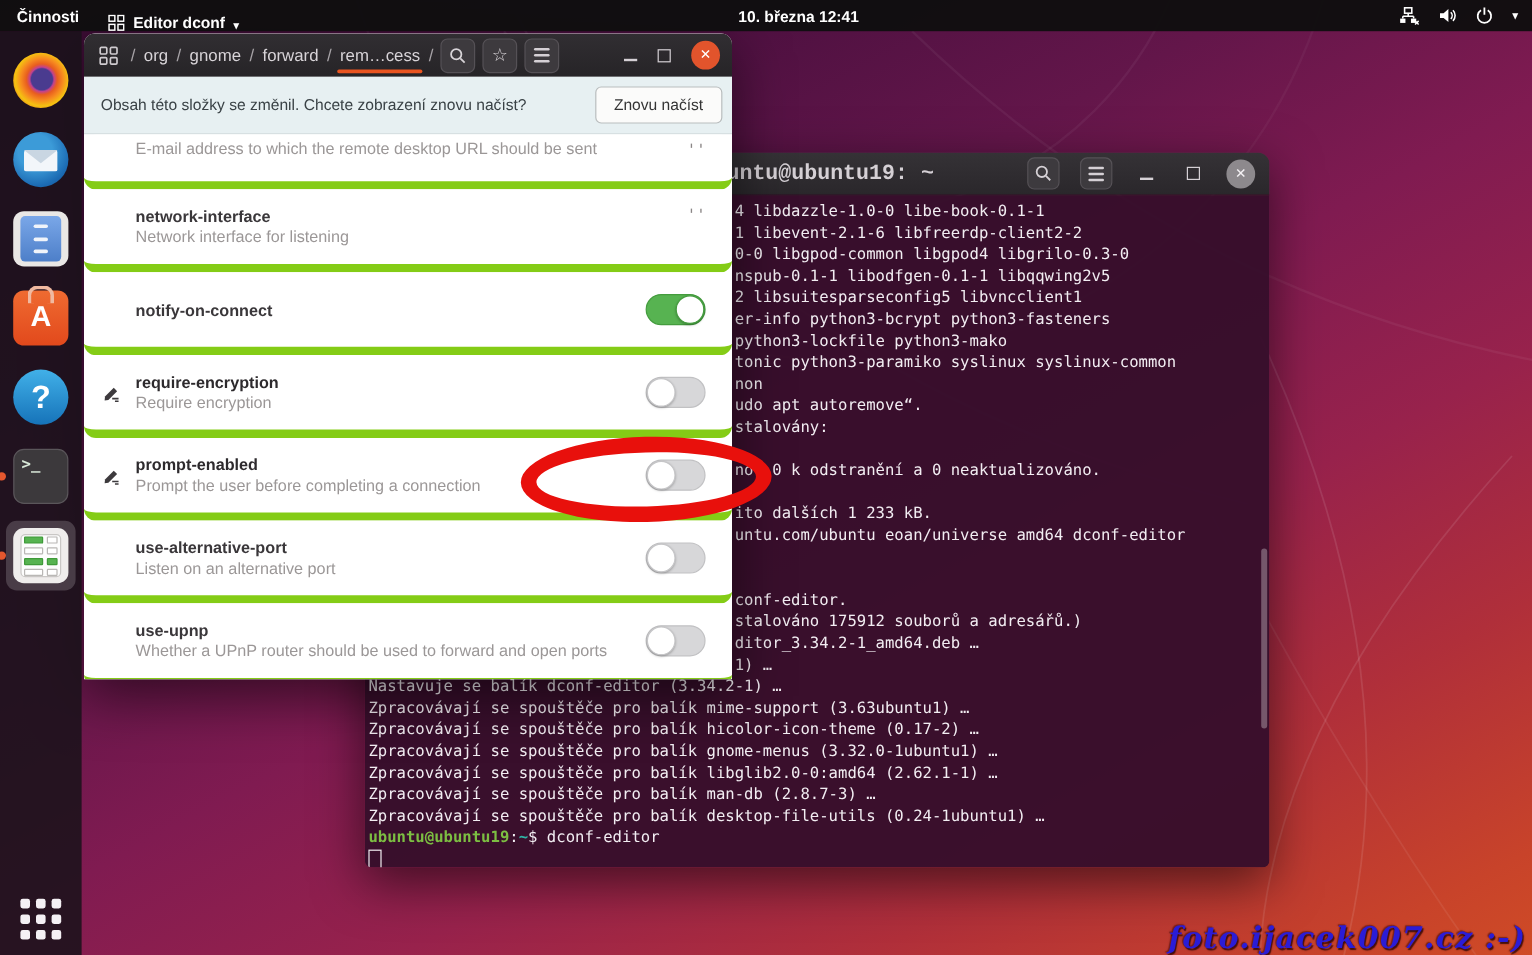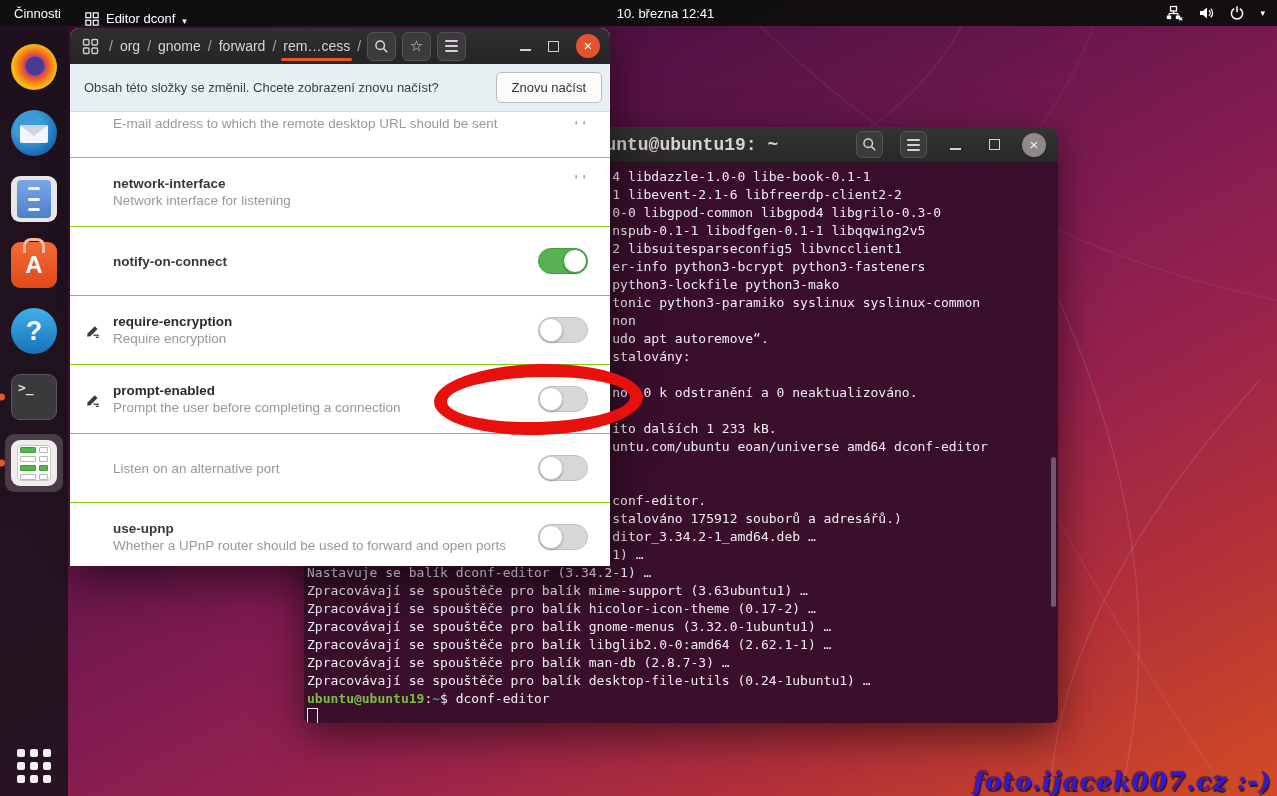--- a/index.html
+++ b/index.html
@@ -3,21 +3,21 @@
 <meta charset="utf-8">
 <style>
   html,body{margin:0;padding:0;width:1277px;height:796px;overflow:hidden;
     font-family:"Liberation Sans",sans-serif;-webkit-font-smoothing:antialiased;}
   .desktop{position:relative;width:1277px;height:796px;overflow:hidden;
     background:linear-gradient(152deg,#380c31 0%,#4c1040 22%,#63164a 38%,#801b51 52%,#98224c 66%,#b02f3a 80%,#c8432a 94%,#cf4b26 100%);}
   .curves{position:absolute;inset:0;width:100%;height:100%;}
 
   
   .topbar{position:absolute;top:0;left:0;width:100%;height:26px;background:rgba(16,14,16,.97);
-    color:#fff;z-index:900;display:flex;align-items:center;font-size:13px;font-weight:400;}
+    color:#fff;z-index:900;display:flex;align-items:center;font-size:13px;font-weight:700;}
   .tb-activities{padding:0 14px;height:100%;display:flex;align-items:center;cursor:default;}
   .tb-appmenu{display:flex;align-items:flex-end;gap:7px;padding:0 10px;height:100%;}
   .tb-appmenu .chev{font-size:9px;color:#fff;}
   .tb-clock{position:absolute;left:calc(50% + 27px);transform:translateX(-50%);top:0;height:26px;display:flex;align-items:center;}
   .tb-right{margin-left:auto;display:flex;align-items:center;gap:15px;padding-right:12px;height:100%;}
   .tb-right .chev{font-size:9px;}
 
   
   .dock{position:absolute;left:0;top:26px;width:68px;height:770px;background:rgba(26,18,26,.88);
     z-index:30;display:flex;flex-direction:column;align-items:center;padding-top:12px;box-sizing:border-box;}
@@ -76,21 +76,21 @@
   .bc-current::after{content:"";position:absolute;left:-2px;right:-2px;bottom:-7px;height:3px;border-radius:2px;background:#E95420;}
   .dc-btn{width:29px;height:29px;border-radius:6px;background:#3d3a3e;border:1px solid #555156;display:flex;align-items:center;justify-content:center;padding:0;color:#d8d4d8;}
   .dc-star{font-size:15px;line-height:1;font-family:"DejaVu Sans",sans-serif;}
   .dc-spacer{flex:1;}
   .dc-close{width:24px;height:24px;border-radius:50%;background:#E2542C;border:none;color:#fff;font-size:15px;line-height:22px;text-align:center;padding:0;margin-left:6px;}
   .infobar{height:48px;background:#e7f0f2;border-bottom:1px solid #d3dcde;display:flex;align-items:center;
     padding:0 8px 0 14px;box-sizing:border-box;font-size:13px;color:#3a4246;}
   .infobar-btn{margin-left:auto;height:31px;padding:0 15px;background:#fbfbfa;border:1px solid #b9bdbe;border-radius:5px;font-size:13px;color:#343434;}
   .key-list{height:454px;overflow:hidden;background:#fff;}
   .row{position:relative;display:flex;align-items:center;height:69px;box-sizing:border-box;
-    padding:0 22px 0 15px;border-bottom:1px solid #84cc16;background:#fff;}
+    padding:0 22px 0 15px;border-bottom:7px solid #84cc16;background:#fff;border-radius:10px;}
   .row-icon{flex:0 0 28px;width:28px;display:flex;align-items:center;}
   .row-text{width:400px;}
   .row-name{font-size:13.5px;font-weight:600;color:#3a373a;line-height:17px;}
   .row.edited .row-name{font-weight:800;color:#2d2a2d;}
   .row-desc{font-size:13.5px;color:#9b9797;line-height:17px;}
   .row-right{margin-left:auto;display:flex;align-items:center;align-self:stretch;}
   .row-value{font-size:13px;color:#8a8686;align-self:flex-start;margin-top:14px;font-family:"DejaVu Sans Mono",monospace;}
   .row.clipped{height:46px;align-items:flex-start;padding-top:3px;}
   .row.clipped .row-value{margin-top:3px;}
   .toggle{position:relative;width:50px;height:26px;border-radius:13px;box-sizing:border-box;}
@@ -318,20 +318,21 @@
 
   <div class="row">
     <span class="row-icon" style="visibility: hidden;">
       <svg width="17" height="17" viewBox="0 0 17 17">
         <path d="M2.5 11.5 L9.8 4.2 L12.6 7 L5.3 14.3 L2.2 14.8 Z" fill="#3d3a3d"></path>
         <line x1="8.5" y1="13.2" x2="13.8" y2="13.2" stroke="#3d3a3d" stroke-width="1.3"></line>
         <line x1="10.8" y1="15.3" x2="13.8" y2="15.3" stroke="#3d3a3d" stroke-width="1.3"></line>
       </svg>
     </span>
     <div class="row-text">
+      <div class="row-name">use-alternative-port</div>
       <div class="row-desc">Listen on an alternative port</div>
     </div>
     <div class="row-right">
 
       <div class="toggle off">
               <div class="knob"></div>
             </div>
     </div>
   </div>
 

